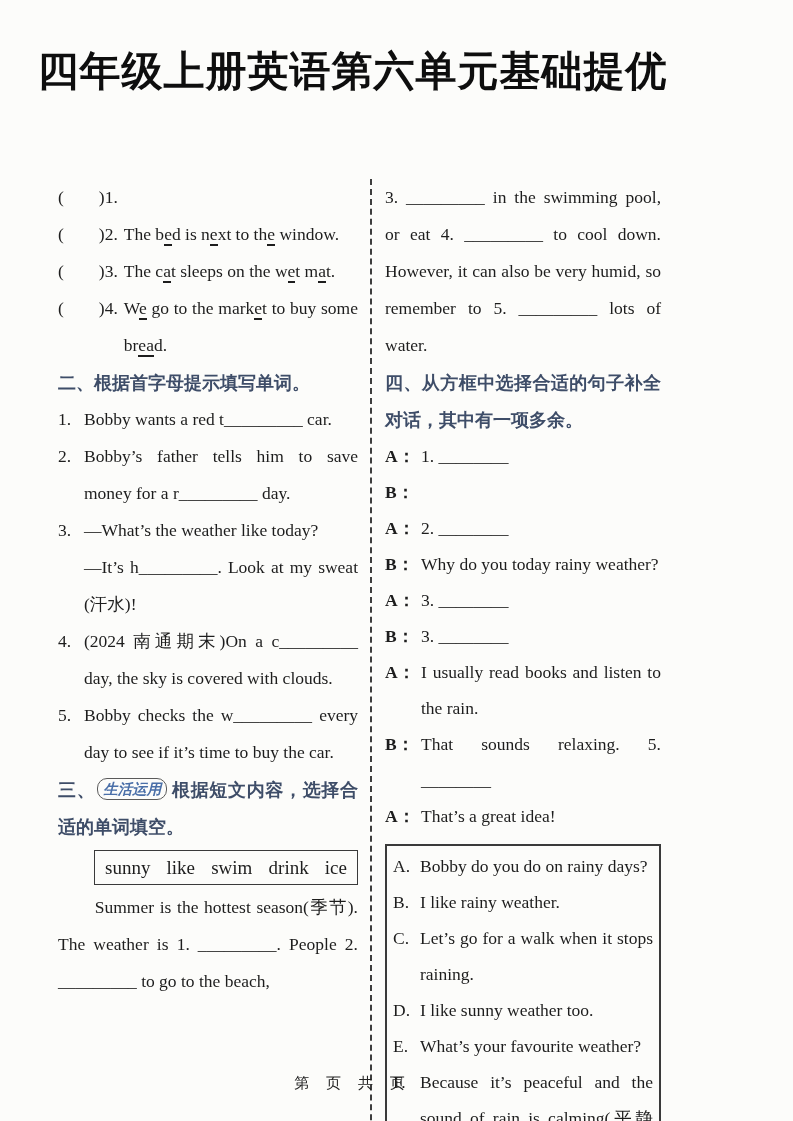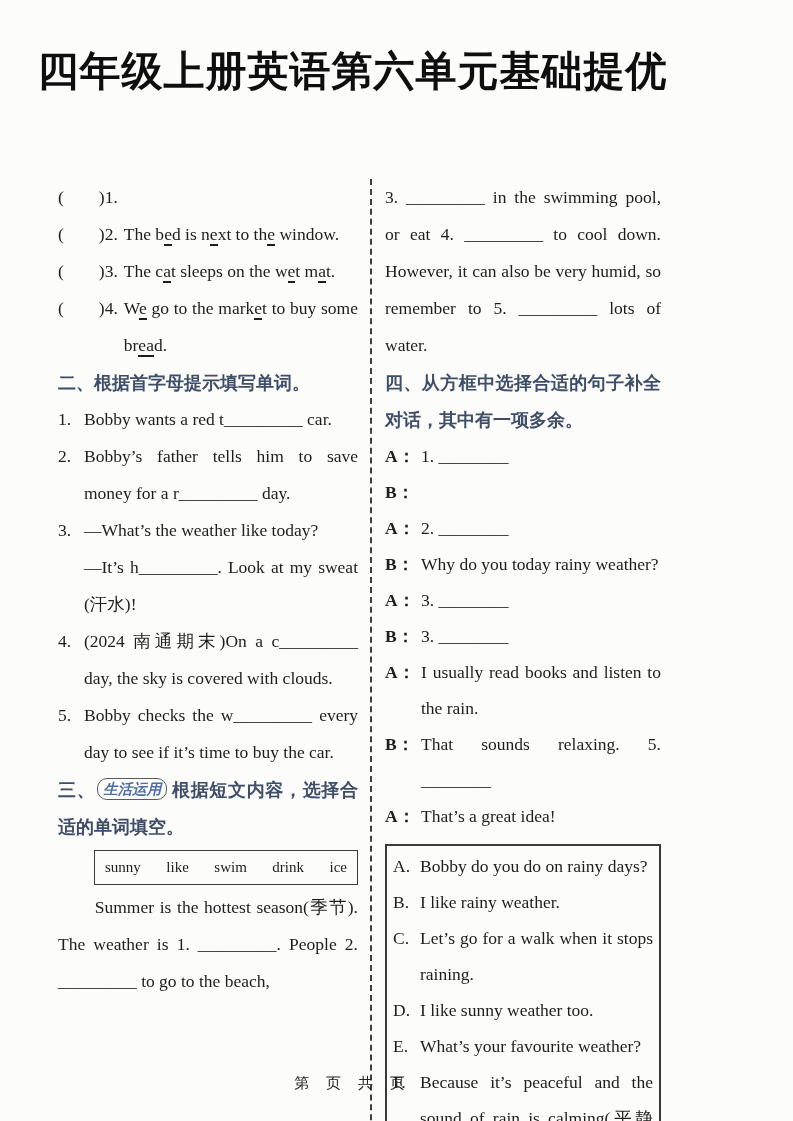--- a/index.html
+++ b/index.html
@@ -38,21 +38,21 @@
     display:inline-block;
     border:1.5px solid #5a5a5a;border-radius:10px;
     font-size:14.5px;line-height:20px;padding:0 5px;margin:0 4px 2px 2px;
     color:#4a6fa8;vertical-align:2px;
     font-style:italic;font-weight:600;
   }
   .word-bank{
     border:1.5px solid #3a3a3a;
     margin:5px 0 4px 36px;width:242px;
     display:flex;justify-content:space-between;
-    padding:1px 10px;font-size:15px;line-height:31px;
+    padding:1px 10px;font-size:19px;line-height:31px;
   }
   .passage{margin:0;font-size:17.5px;line-height:37px;text-align:justify;}
   .indent{text-indent:2.1em;}
   .options-box{border:2px solid #3a3a3a;margin-top:10px;padding:2px 6px 6px 6px;}
   .opt-item{line-height:36px;}
   .opt-label{flex:none;width:27px;}
   .opt-text{flex:1;text-align:justify;}
   .footer{
     position:absolute;left:0;bottom:28px;width:100%;
     text-align:center;

